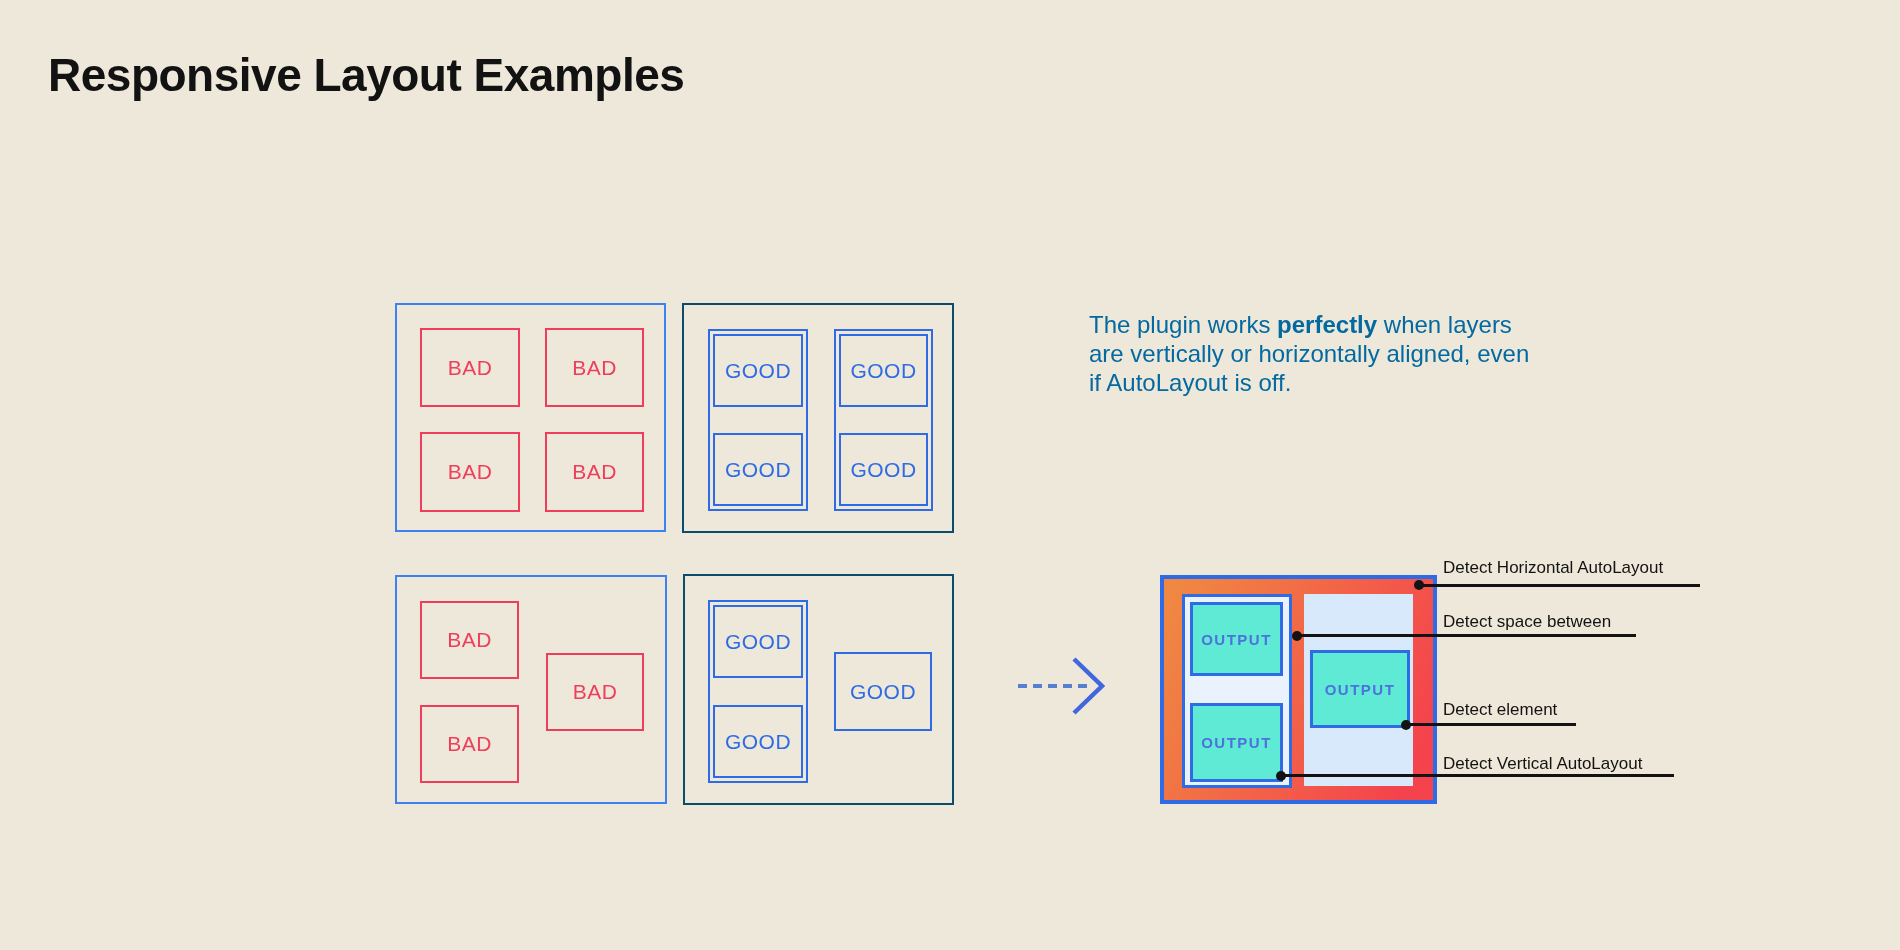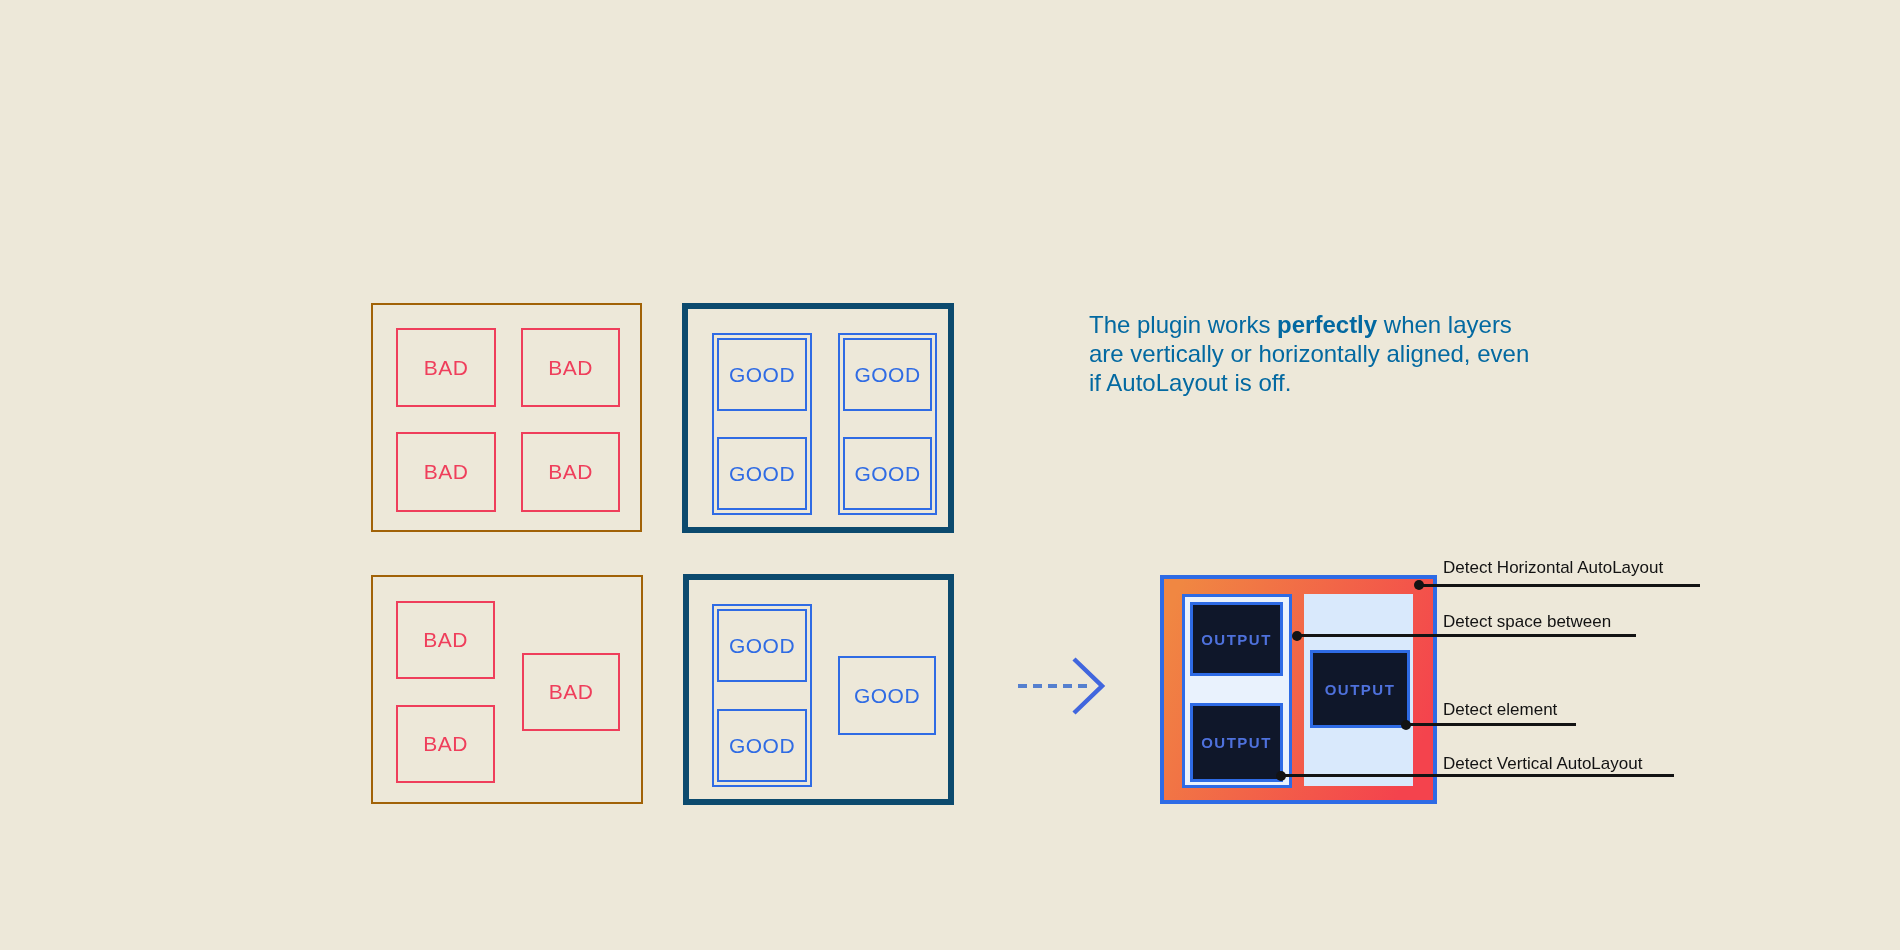--- a/index.html
+++ b/index.html
@@ -12,22 +12,22 @@
   }
   .canvas { position: relative; width: 1900px; height: 950px; }
 
   .page-title {
     position: absolute; left: 48px; top: 48px;
     font-size: 46px; font-weight: 800; letter-spacing: -0.5px; color: #121212;
   }
 
   
   .frame { position: absolute; }
-  .red-frame  { border: 2px solid #a16207; }
-  .blue-frame { border: 6px solid #0c4a6e; }
+  .red-frame  { border: 2px solid #3b82f6; margin-left: 24px; }
+  .blue-frame { border: 2px solid #0c4a6e; }
 
   .cell {
     position: absolute; display: flex; align-items: center; justify-content: center;
     font-size: 21px; font-weight: 500; letter-spacing: 0.5px;
   }
   .red-cell  { border: 2px solid #EF3E5B; color: #EF3E5B; }
   .blue-cell { border: 2px solid #2F6BE4; color: #2F6BE4; }
 
   .group { position: absolute; border: 2px solid #2F6BE4; }
 
@@ -72,21 +72,21 @@
   .output-frame {
     position: absolute; left: 1160px; top: 575px; width: 277px; height: 229px;
     border: 4px solid #2E6BE5;
     background: linear-gradient(115deg, #F08742 5%, #F4434D 90%);
   }
   .output-group {
     position: absolute; left: 18px; top: 15px; width: 110px; height: 194px;
     border: 3px solid #2E6BE5; background: #E9F2FD;
   }
   .output-cell {
-    position: absolute; border: 3px solid #2E6BE5; background: #0f172a;
+    position: absolute; border: 3px solid #2E6BE5; background: #5eead4;
     display: flex; align-items: center; justify-content: center;
     color: #4E71DC; font-size: 15px; font-weight: 700; letter-spacing: 1.5px;
   }
   .output-group .o0 { left: 5px; top: 5px;   width: 93px; height: 74px; }
   .output-group .o1 { left: 5px; top: 106px; width: 93px; height: 79px; }
   .output-col {
     position: absolute; left: 140px; top: 15px; width: 109px; height: 192px;
     background: #D9E9FC;
   }
   .output-col .o2 { left: 6px; top: 56px; width: 100px; height: 78px; }
@@ -113,20 +113,21 @@
 
   #ann-vertical-label { top: 754px; }
   #ann-vertical-line  { left: 1281px; top: 774px; width: 393px; }
   #ann-vertical-dot   { left: 1276px; top: 771px; }
 </style>
 </head>
 <body>
 
 <div class="canvas">
 
+  <h1 class="page-title">Responsive Layout Examples</h1>
 
   <div class="frame red-frame" id="bad-grid">
     <div class="cell red-cell c0">BAD</div>
     <div class="cell red-cell c1">BAD</div>
     <div class="cell red-cell c2">BAD</div>
     <div class="cell red-cell c3">BAD</div>
   </div>
 
   <div class="frame blue-frame" id="good-grid">
     <div class="group gL">

